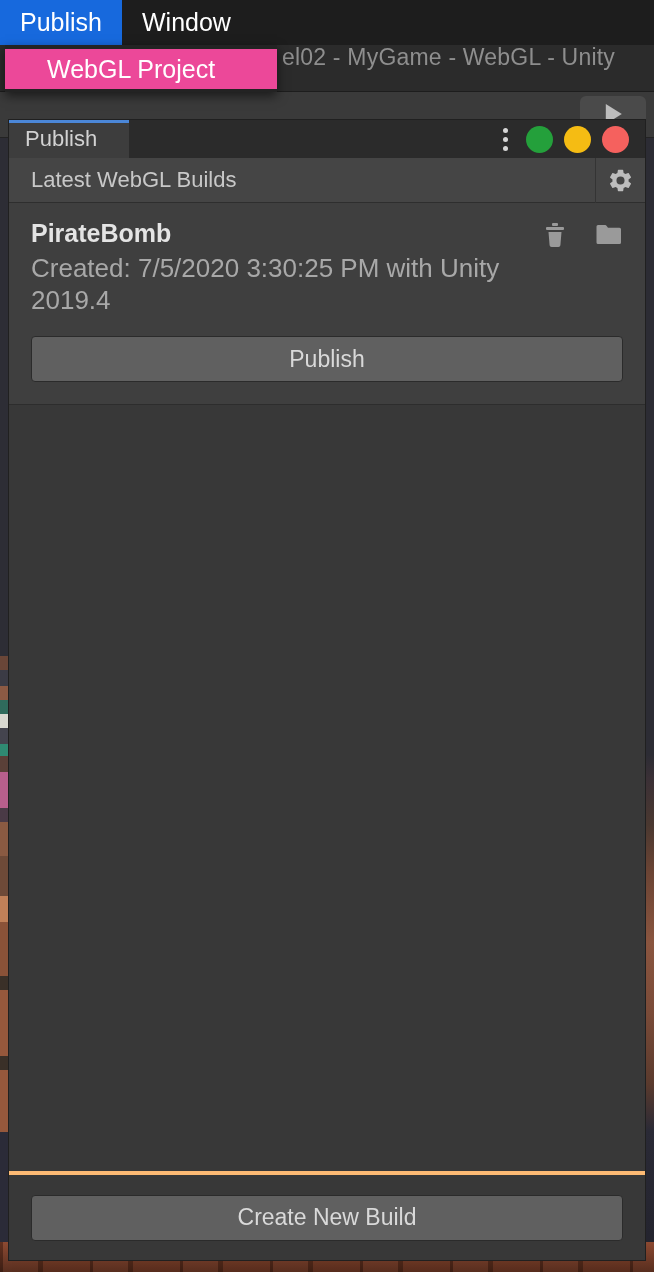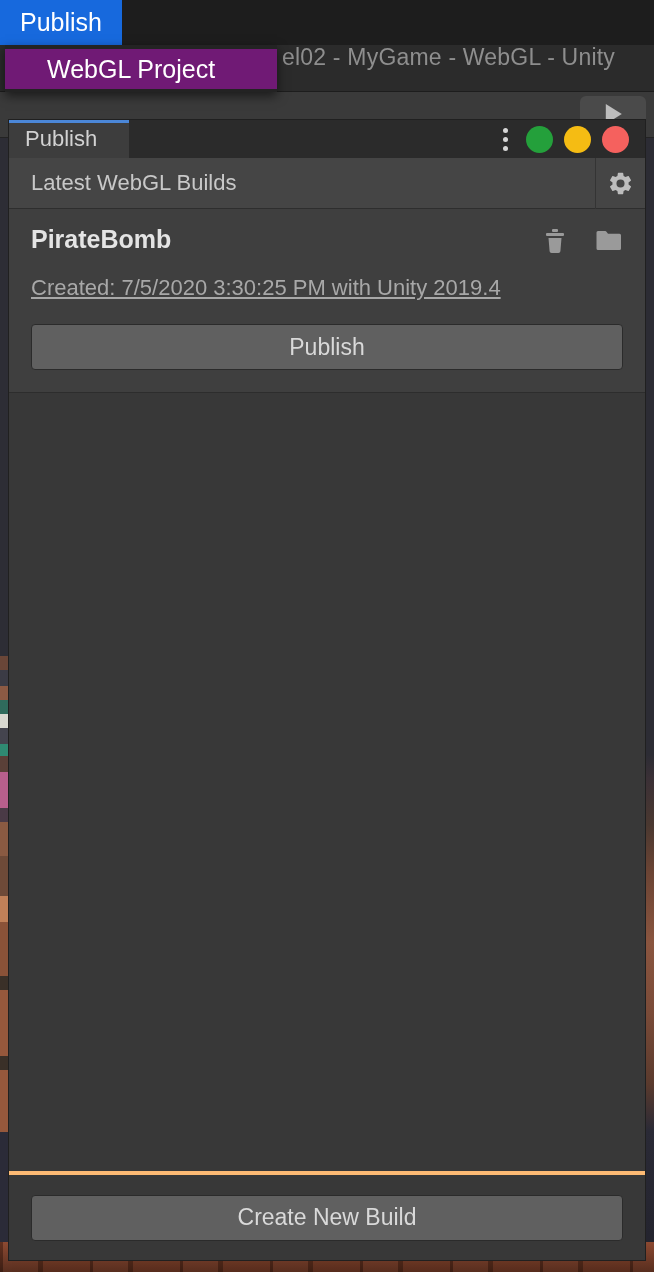--- a/index.html
+++ b/index.html
@@ -189,21 +189,21 @@
     box-shadow: 0 4px 10px rgba(0,0,0,.55);
     padding-top: 4px;
     padding-bottom: 3px;
     z-index: 41;
   }
   .menu-dropdown-item {
     height: 40px;
     display: flex;
     align-items: center;
     padding-left: 42px;
-    background: #701a75;
+    background: #ec4899;
     color: #ffffff;
     font-size: 25px;
     white-space: nowrap;
     cursor: default;
   }
 
   
   .publish-window {
     position: absolute;
     left: 8px;
@@ -275,21 +275,21 @@
     border-radius: 50%;
     cursor: pointer;
   }
   .dot.green  { background: #24a03b; }
   .dot.yellow { background: #f5bc13; }
   .dot.red    { background: #f5615e; }
 
   
   .section-header {
     flex: 0 0 auto;
-    height: 51px;
+    height: 45px;
     background: #454545;
     display: flex;
     align-items: center;
     border-bottom: 1px solid #2e2e2e;
   }
   .section-title {
     flex: 1 1 auto;
     padding-left: 22px;
     color: #c8c8c8;
     font-size: 22px;
@@ -326,26 +326,25 @@
   .build-actions {
     margin-left: auto;
     display: flex;
     align-items: center;
     gap: 28px;
     padding-top: 3px;
   }
   .icon-btn { cursor: pointer; display: block; }
 
   .build-meta {
-    margin-top: 18px;
+    margin-top: 4px;
     color: #a8a8a8;
-    font-size: 22px;
+    font-size: 26px;
     line-height: 32px;
     max-width: 470px;
-    text-decoration: underline;
   }
   .build-size {
     margin-top: 6px;
     color: #a8a8a8;
     font-size: 22px;
     line-height: 30px;
   }
 
   .btn {
     display: flex;
@@ -459,20 +458,23 @@
       <div class="btn">
         <span>Create New Build</span>
       </div>
     </div>
   </div>
 
   <div class="menubar">
     <div class="menu-item active">
       <span>Publish</span>
     </div>
+    <div class="menu-item">
+      <span>Window</span>
+    </div>
   </div>
 
   <div class="menu-dropdown">
     <div class="menu-dropdown-item">
       <span>WebGL Project</span>
     </div>
   </div>
 
 </div>
 

